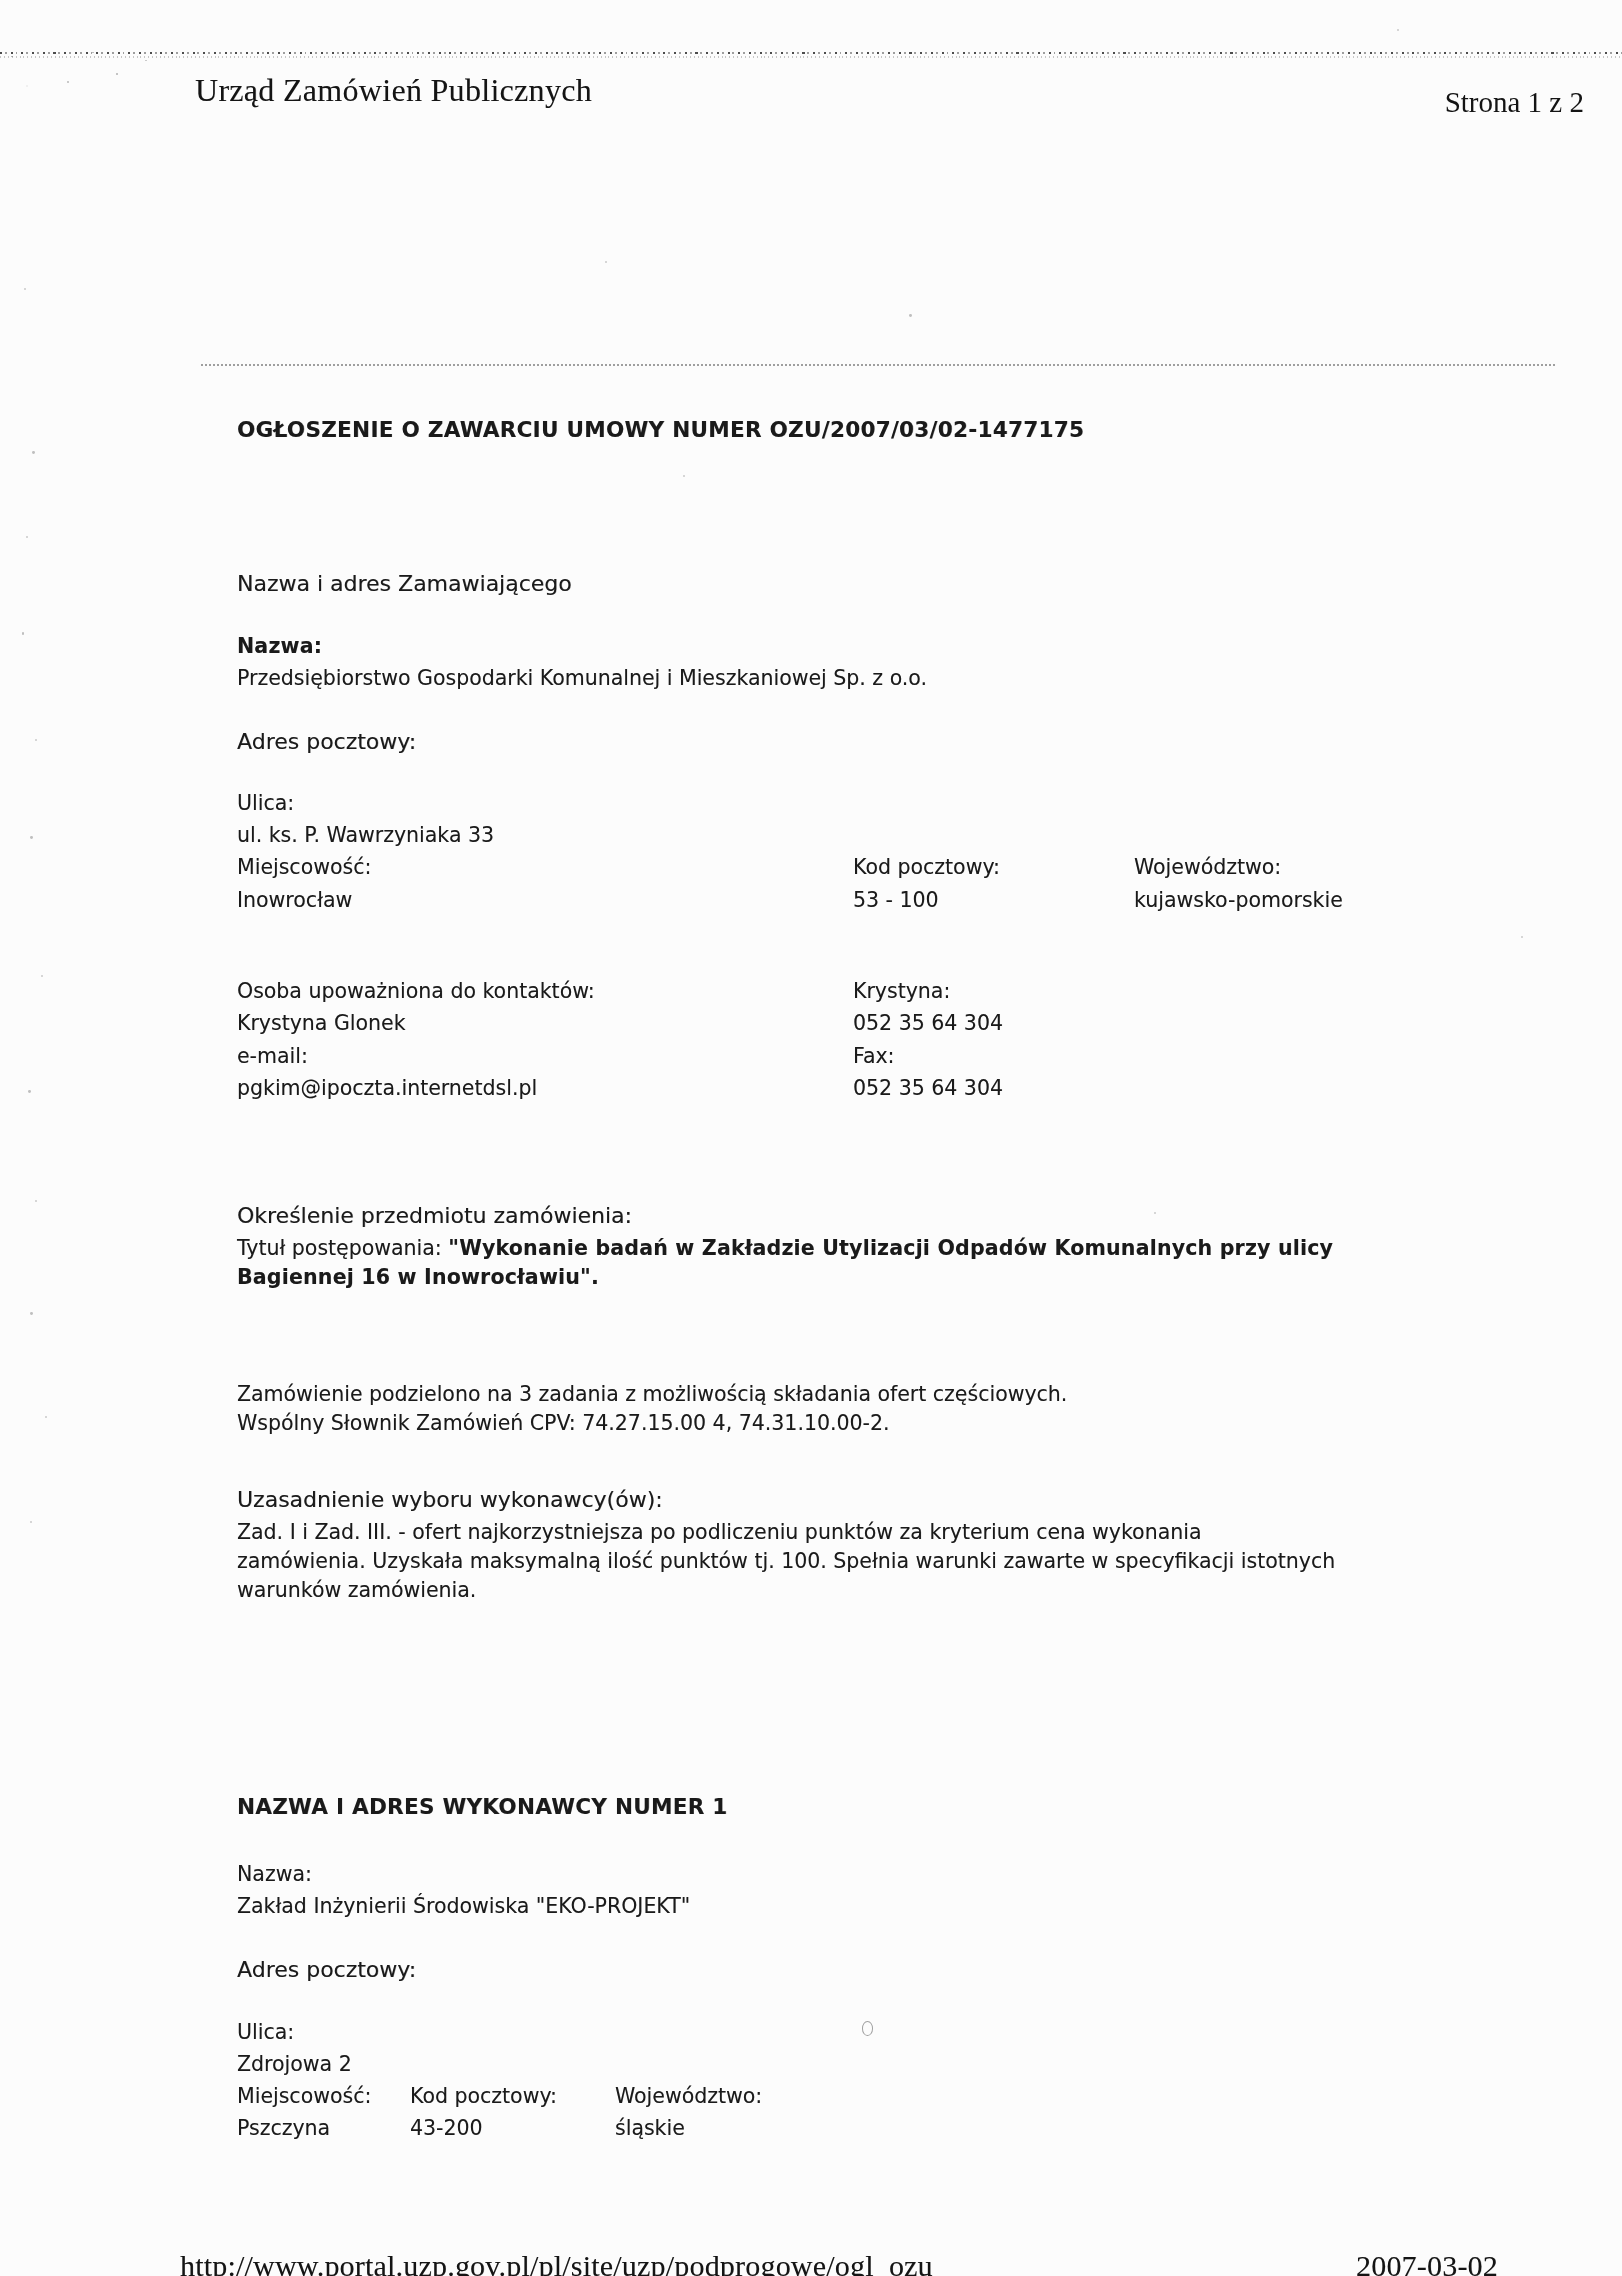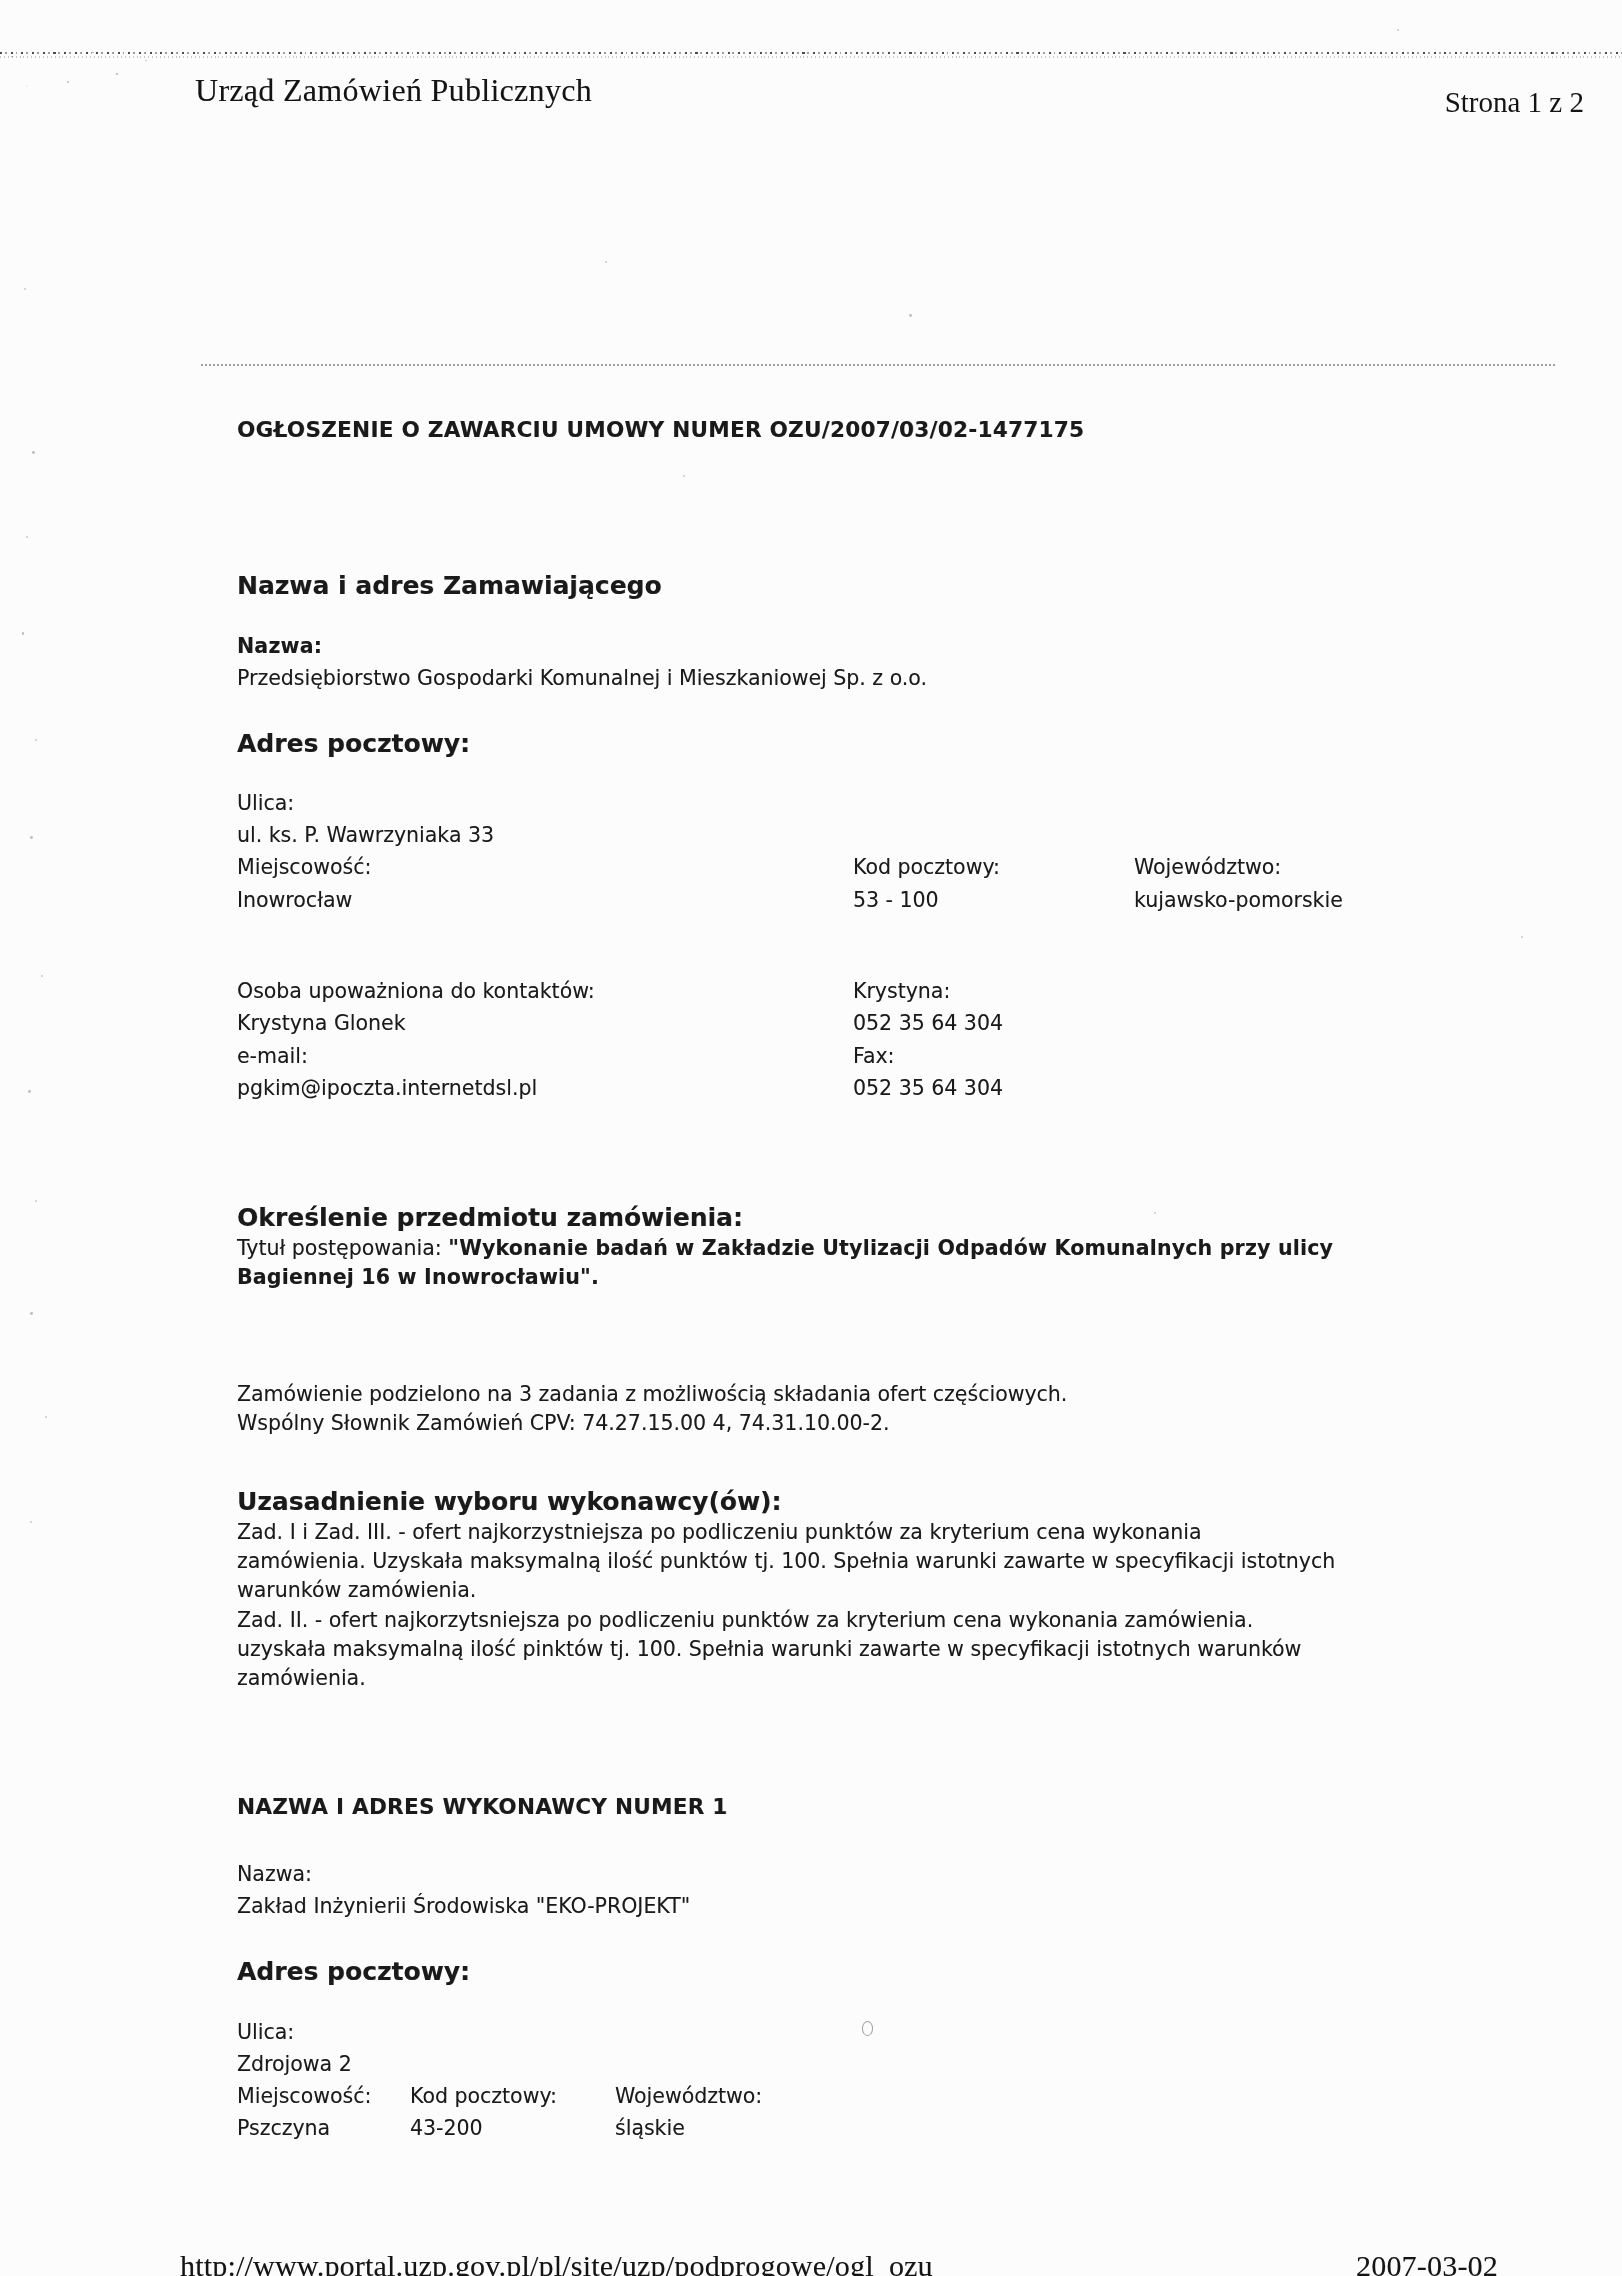--- a/index.html
+++ b/index.html
@@ -8,21 +8,21 @@
     background:#fcfcfc;color:#1a1a1a;
     font-family:"DejaVu Sans",sans-serif;
   }
   .abs{position:absolute;}
   .serif{font-family:"Liberation Serif","DejaVu Serif",serif;color:#141414;}
   .hdr{font-size:32px;letter-spacing:0.3px;text-shadow:0.3px 0.3px 0 rgba(0,0,0,.25);}
   .hdr-right{font-size:29px;}
   .body-txt{font-size:20.5px;line-height:29px;text-shadow:0.2px 0.2px 0 rgba(0,0,0,.28);}
   .b{font-weight:700;letter-spacing:0.2px;}
   .title{font-size:21.5px;font-weight:700;letter-spacing:0.3px;text-shadow:0.4px 0.3px 0 rgba(0,0,0,.35);}
-  .heading{font-size:25px;font-weight:700;text-shadow:0.4px 0.3px 0 rgba(0,0,0,.35);}
+  .heading{font-size:22px;font-weight:400;text-shadow:0.4px 0.3px 0 rgba(0,0,0,.35);}
   .para{white-space:pre-line;}
   .scanline{left:0;width:1623px;height:2px;
     background:repeating-linear-gradient(90deg,rgba(45,45,45,.85) 0 2px,transparent 2px 4.9px,rgba(45,45,45,.45) 4.9px 6.8px,transparent 6.8px 10.7px);}
   .scanline2{opacity:.4;
     background:repeating-linear-gradient(90deg,rgba(60,60,60,.7) 0 1px,transparent 1px 3.9px);}
   .smudge{left:0;top:39px;width:176px;height:57px;opacity:.5;
     background:
       radial-gradient(circle 1.5px at 11.7px 17.6px,#777 55%,transparent 60%),
       radial-gradient(circle 1px at 39px 29px,#888 55%,transparent 60%),
       radial-gradient(circle 1.6px at 68px 43px,#9a9a9a 55%,transparent 60%),
@@ -79,23 +79,20 @@
   <div class="abs heading" style="left:237px;top:1203px;">Określenie przedmiotu zamówienia:</div>
   <div class="abs body-txt para" style="left:237px;top:1234px;"><span>Tytuł postępowania: </span><span class="b">"Wykonanie badań w Zakładzie Utylizacji Odpadów Komunalnych przy ulicy
 Bagiennej 16 w Inowrocławiu".</span></div>
   <div class="abs body-txt" style="left:237px;top:1380px;">Zamówienie podzielono na 3 zadania z możliwością składania ofert częściowych.</div>
   <div class="abs body-txt" style="left:237px;top:1409px;">Wspólny Słownik Zamówień CPV: 74.27.15.00 4, 74.31.10.00-2.</div>
 
   <div class="abs heading" style="left:237px;top:1487px;">Uzasadnienie wyboru wykonawcy(ów):</div>
   <div class="abs body-txt para" style="left:237px;top:1518px;">Zad. I i Zad. III. - ofert najkorzystniejsza po podliczeniu punktów za kryterium cena wykonania
 zamówienia. Uzyskała maksymalną ilość punktów tj. 100. Spełnia warunki zawarte w specyfikacji istotnych
 warunków zamówienia.</div>
-  <div class="abs body-txt para" style="left:237px;top:1606px;">Zad. II. - ofert najkorzytsniejsza po podliczeniu punktów za kryterium cena wykonania zamówienia.
-uzyskała maksymalną ilość pinktów tj. 100. Spełnia warunki zawarte w specyfikacji istotnych warunków
-zamówienia.</div>
 
   <div class="abs title" style="left:237px;top:1794px;">NAZWA I ADRES WYKONAWCY NUMER 1</div>
   <div class="abs body-txt" style="left:237px;top:1860px;">Nazwa:</div>
   <div class="abs body-txt" style="left:237px;top:1892px;">Zakład Inżynierii Środowiska "EKO-PROJEKT"</div>
   <div class="abs heading" style="left:237px;top:1957px;">Adres pocztowy:</div>
   <div class="abs body-txt" style="left:237px;top:2018px;">Ulica:</div>
   <div class="abs body-txt" style="left:237px;top:2050px;">Zdrojowa 2</div>
   <div class="abs body-txt" style="left:237px;top:2082px;">Miejscowość:</div>
   <div class="abs body-txt" style="left:410px;top:2082px;">Kod pocztowy:</div>
   <div class="abs body-txt" style="left:615px;top:2082px;">Województwo:</div>

